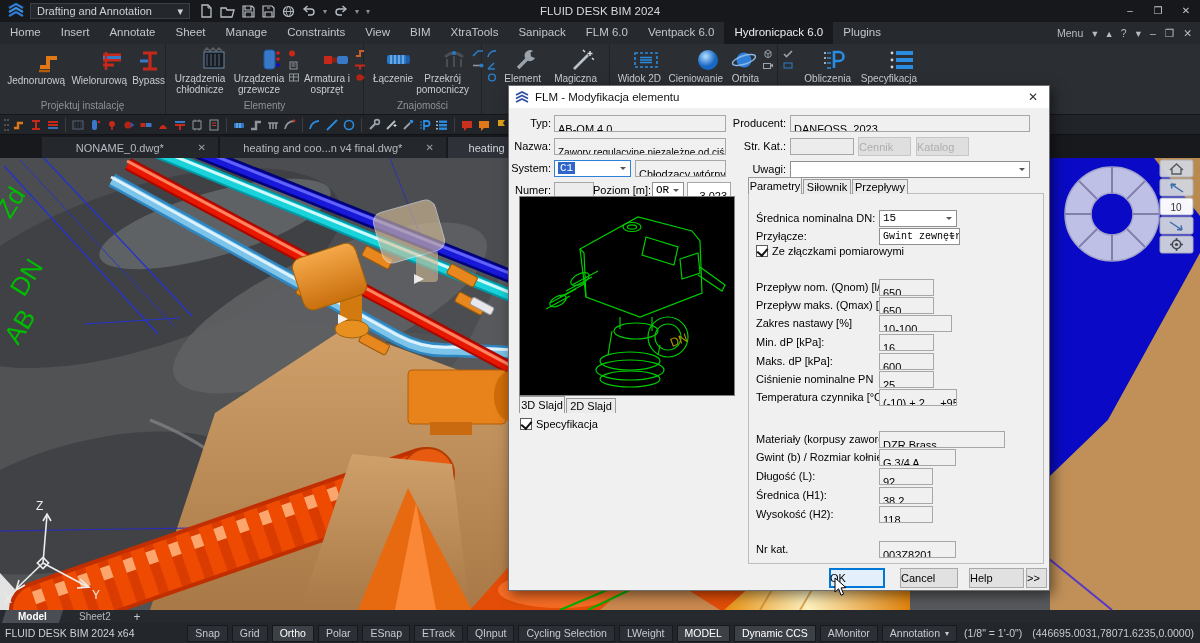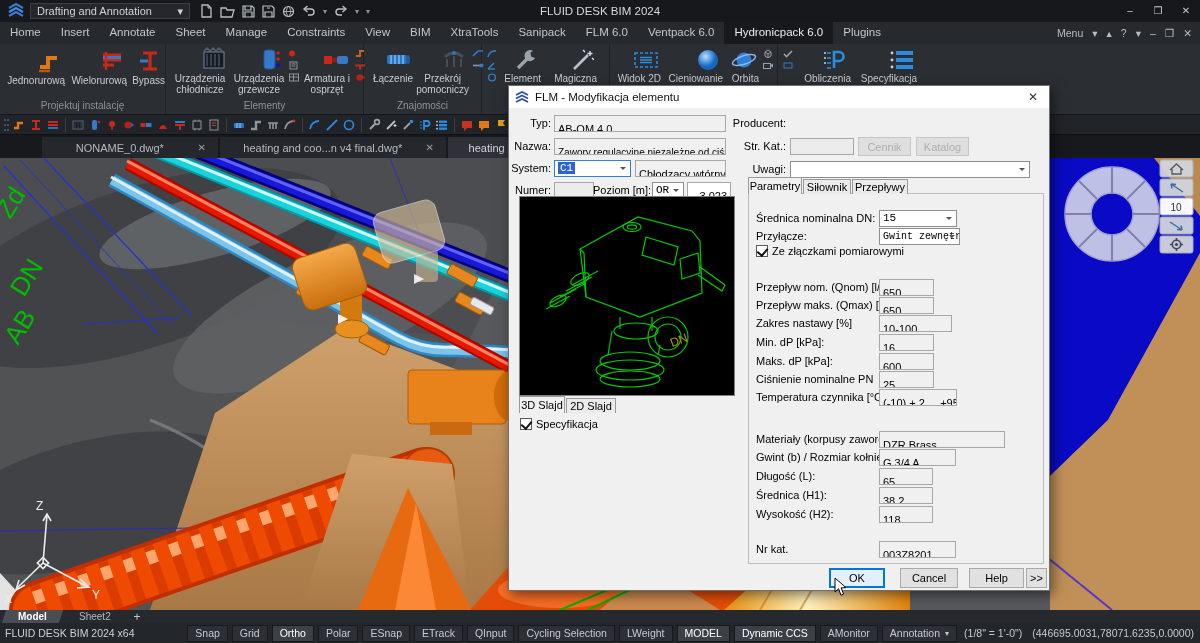--- a/index.html
+++ b/index.html
@@ -64,21 +64,21 @@
   .dlg-close{margin-left:auto;width:32px;text-align:center;color:#333;font-size:12px;line-height:22px;}
   .lbl{position:absolute;height:17px;line-height:17px;white-space:nowrap;}
   .lbl.r{text-align:right;}
   .tb{position:absolute;height:17px;border:1px solid #a7a7a7;background:#f0f0f0;padding:6px 3px;line-height:15px;overflow:hidden;white-space:nowrap;}
   .tb.white{background:#fff;}
   .tb.dis{background:#ececec;color:#777;}
   .tb.num{text-align:right;}
   .combo{position:absolute;height:17px;border:1px solid #8f8f8f;background:#fff;line-height:15px;padding:0 15px 0 3px;white-space:nowrap;overflow:hidden;font-family:Liberation Mono, monospace;}
   .combo::after{content:"";position:absolute;right:4px;top:6px;border:3.5px solid transparent;border-top-color:#555;}
   .sel{background:#2f64c8;color:#fff;padding:0 2px;}
-  .btn{position:absolute;height:20px;background:#e1e1e1;border:1px solid #a9a9a9;text-align:center;line-height:18px;font-size:11px;}
+  .btn{position:absolute;height:20px;background:#e1e1e1;border:1px solid #a9a9a9;line-height:18px;font-size:11px;}
   .btn.dis{color:#aeaeae;background:#dfdfdf;border-color:#c6c6c6;}
   .btn.def{background:#e3f0fb;border:1px solid #0078d7;box-shadow:inset 0 0 0 1px #0078d7;}
   .tabctl{position:absolute;background:#f0f0f0;border:1px solid #9a9a9a;border-bottom:none;text-align:center;font-size:11px;z-index:2;}
   .tabctl.on{top:91px;height:17px;line-height:17px;}
   .tabctl.off{top:93px;height:15px;line-height:14px;background:#ebebeb;}
   .gbox{position:absolute;border:1px solid #bdbdbd;background:transparent;}
   .chk{position:absolute;display:flex;align-items:center;gap:4px;height:14px;line-height:13px;}
   .chk .box{width:12px;height:12px;background:#fff;border:1px solid #5a5a5a;position:relative;flex:0 0 auto;}
   .chk .box::after{content:"";position:absolute;left:2px;top:0;width:5px;height:8px;border:solid #111;border-width:0 2px 2px 0;transform:rotate(40deg);}
   .preview{position:absolute;left:10px;top:110px;width:216px;height:200px;background:#000;border:1px solid #808080;}
@@ -739,20 +739,21 @@
   <div class="lbl r" style="left:0;top:74px;width:42px">System:</div>
   <div class="combo" style="left:45px;top:74px;width:77px;border-color:#2f80d8"><span class="sel">C1</span></div>
   <div class="tb" style="left:126px;top:74px;width:91px">Chłodzący wtórny</div>
   <div class="lbl r" style="left:0;top:96px;width:42px">Numer:</div>
   <div class="tb dis" style="left:45px;top:96px;width:40px"></div>
   <div class="lbl r" style="left:84px;top:96px;width:56px">Poziom [m]:</div>
   <div class="combo" style="left:143px;top:96px;width:32px"><span>OR</span></div>
   <div class="tb white num" style="left:178px;top:96px;width:44px">3.023</div>
 
   <div class="lbl r" style="left:200px;top:29px;width:77px">Producent:</div>
+  <div class="tb" style="left:281px;top:29px;width:240px">DANFOSS_2023</div>
   <div class="lbl r" style="left:200px;top:52px;width:77px">Str. Kat.:</div>
   <div class="tb dis" style="left:281px;top:52px;width:64px"></div>
   <div class="btn dis" style="left:349px;top:51px;width:53px;height:19px">Cennik</div>
   <div class="btn dis" style="left:407px;top:51px;width:53px;height:19px">Katalog</div>
   <div class="lbl r" style="left:200px;top:75px;width:77px">Uwagi:</div>
   <div class="combo" style="left:281px;top:75px;width:240px"></div>
 
   <div class="preview">
     <svg width="214" height="198" viewBox="0 0 214 198">
       <g stroke="#00cc00" fill="none" stroke-width="1.2">
@@ -813,21 +814,21 @@
   <div class="lbl" style="left:247px;top:285px">Ciśnienie nominalne PN</div>
   <div class="tb" style="left:370px;top:285px;width:55px">25</div>
   <div class="lbl" style="left:247px;top:303px">Temperatura czynnika [°C]</div>
   <div class="tb" style="left:370px;top:303px;width:78px">(-10) + 2 ... +95</div>
 
   <div class="lbl" style="left:247px;top:345px">Materiały (korpusy zaworów)</div>
   <div class="tb" style="left:370px;top:345px;width:126px">DZR Brass</div>
   <div class="lbl" style="left:247px;top:363px">Gwint (b) / Rozmiar kołnierza (a):</div>
   <div class="tb" style="left:370px;top:363px;width:77px">G 3/4 A</div>
   <div class="lbl" style="left:247px;top:382px">Długość (L):</div>
-  <div class="tb" style="left:370px;top:382px;width:54px">65</div>
+  <div class="tb" style="left:370px;top:382px;width:54px">92</div>
   <div class="lbl" style="left:247px;top:401px">Średnica (H1):</div>
   <div class="tb" style="left:370px;top:401px;width:54px">38.2</div>
   <div class="lbl" style="left:247px;top:420px">Wysokość (H2):</div>
   <div class="tb" style="left:370px;top:420px;width:54px">118</div>
   <div class="lbl" style="left:247px;top:455px">Nr kat.</div>
   <div class="tb" style="left:370px;top:455px;width:77px">003Z8201</div>
 
   <div class="btn def" style="left:320px;top:482px;width:56px">OK</div>
   <div class="btn" style="left:391px;top:482px;width:58px">Cancel</div>
   <div class="btn" style="left:460px;top:482px;width:55px">Help</div>

